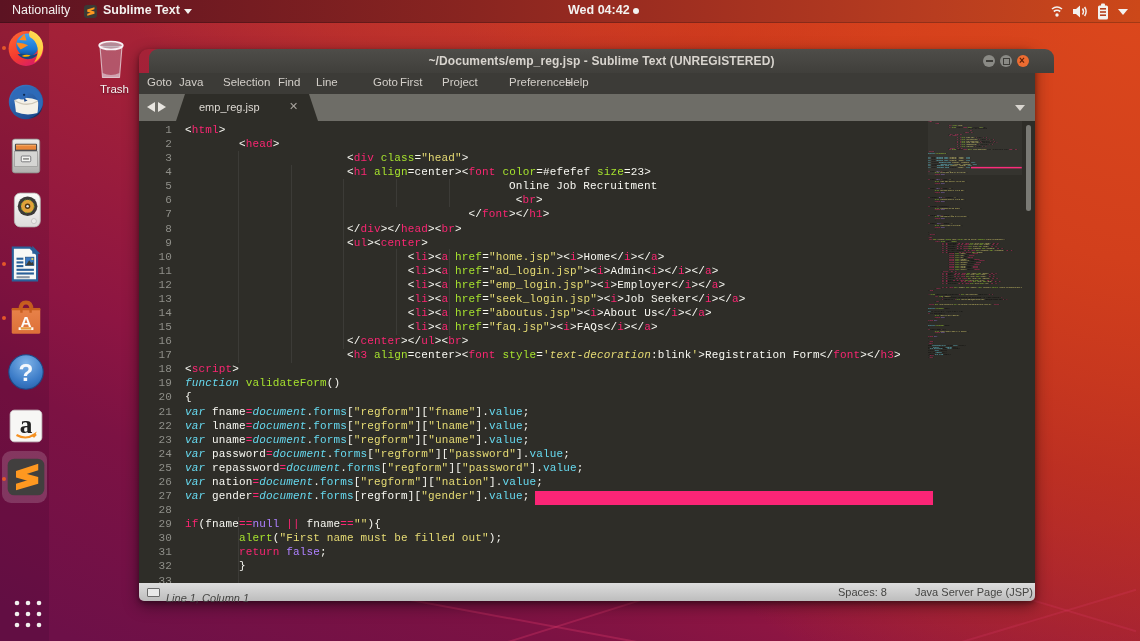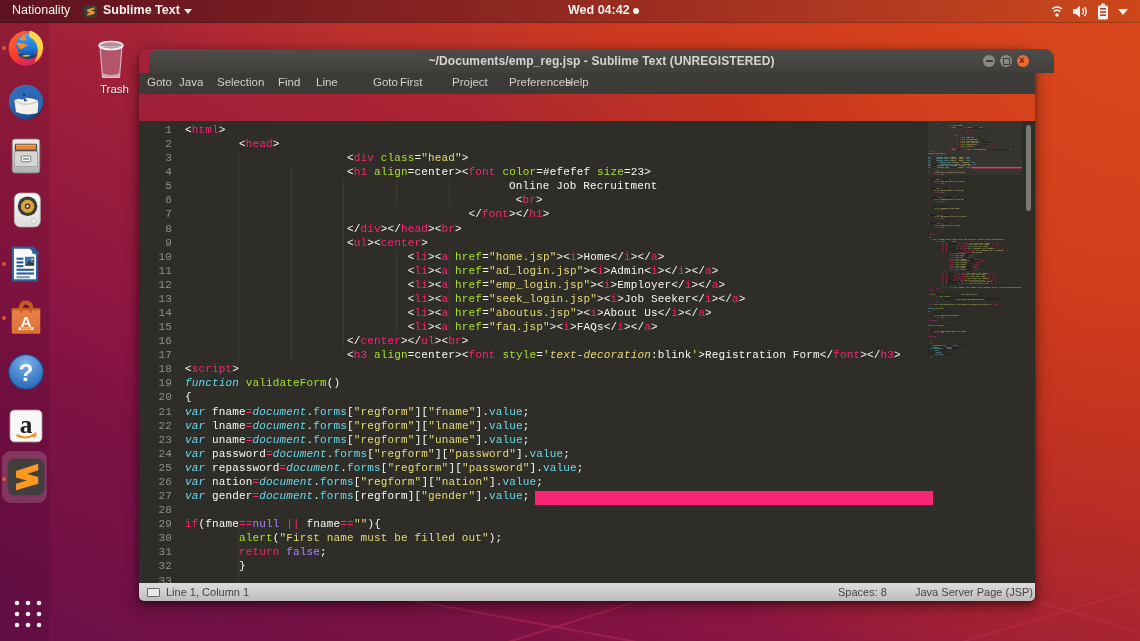--- a/index.html
+++ b/index.html
@@ -259,28 +259,39 @@
   </svg>
   <div style="margin-top:-2px;text-shadow:0 1px 2px rgba(0,0,0,.45);">Trash</div>
 </div>
 <div id="win">
   <div id="titlebar">
       <div class="t">~/Documents/emp_reg.jsp - Sublime Text (UNREGISTERED)</div>
     </div>
   <div id="menubar">
     <span style="left:8px">Goto</span>
       <span style="left:40px">Java</span>
-      <span style="left:78px">Selection</span>
+      <span style="left:84px">Selection</span>
     <span style="left:139px">Find</span>
       <span style="left:177px">Line</span>
       <span style="left:234px">Goto</span>
     <span style="left:261px">First</span>
-      <span style="left:313px">Project</span>
+      <span style="left:303px">Project</span>
       <span style="left:370px">Preferences</span>
     <span style="left:426px">Help</span>
+  </div>
+  <div id="tabbar">
+    <span style="position:absolute;left:8px;top:8px;width:0;height:0;border-top:5.5px solid transparent;border-bottom:5.5px solid transparent;border-right:8px solid #e8e5e0;"></span>
+    <span style="position:absolute;left:19px;top:8px;width:0;height:0;border-top:5.5px solid transparent;border-bottom:5.5px solid transparent;border-left:8px solid #e8e5e0;"></span>
+    <div class="slant-l"></div>
+      <div class="slant-r"></div>
+    <div id="tab">
+        <span class="lbl">emp_reg.jsp</span>
+        <span class="x">✕</span>
+      </div>
+    <div class="dd"></div>
   </div>
   <div id="editor">
     <div id="sel"></div>
     <div class="guide" style="left:98.8px;top:30px;height:212px;"></div>
     <div class="guide" style="left:98.8px;top:396px;height:66px;"></div>
     <div class="guide" style="left:151.6px;top:44px;height:198px;"></div>
     <div class="guide" style="left:204.4px;top:58px;height:170px;"></div>
     <div class="guide" style="left:257.2px;top:58px;height:28px;"></div>
     <div class="guide" style="left:257.2px;top:128px;height:86px;"></div>
     <div class="guide" style="left:310px;top:58px;height:28px;"></div>
@@ -488,21 +499,21 @@
 .footer{<span class="b">text-align</span>:center;}
 &lt;/<span class="p">style</span>&gt;
 &lt;/<span class="p">html</span>&gt;</pre>
         </div>
       </div>
     <div id="mview"></div>
     <div id="puck"></div>
   </div>
   <div id="status">
     <span style="position:absolute;left:8px;top:5px;width:11px;height:7px;border:1px solid #6a6a6a;border-radius:1px;background:#e8e8e8;"></span>
-    <span style="position:absolute;left:27px;top:3px;">Line 1, Column 1</span>
+    <span style="position:absolute;left:27px;top:9px;font-style:italic;">Line 1, Column 1</span>
     <span style="position:absolute;left:699px;top:3px;">Spaces: 8</span>
     <span style="position:absolute;left:776px;top:3px;">Java Server Page (JSP)</span>
   </div>
   <span class="wbtn" style="left:844px;top:6px;background:#8a8a85;">
       <span style="position:absolute;left:2.5px;top:5px;width:7px;height:1.5px;background:#3e3d39;"></span>
     </span>
   <span class="wbtn" style="left:861px;top:6px;background:#8a8a85;">
       <span style="position:absolute;left:3px;top:3px;width:5px;height:5px;border:1px solid #3e3d39;"></span>
     </span>
   <span class="wbtn" style="left:878px;top:6px;background:#ed6c31;">

